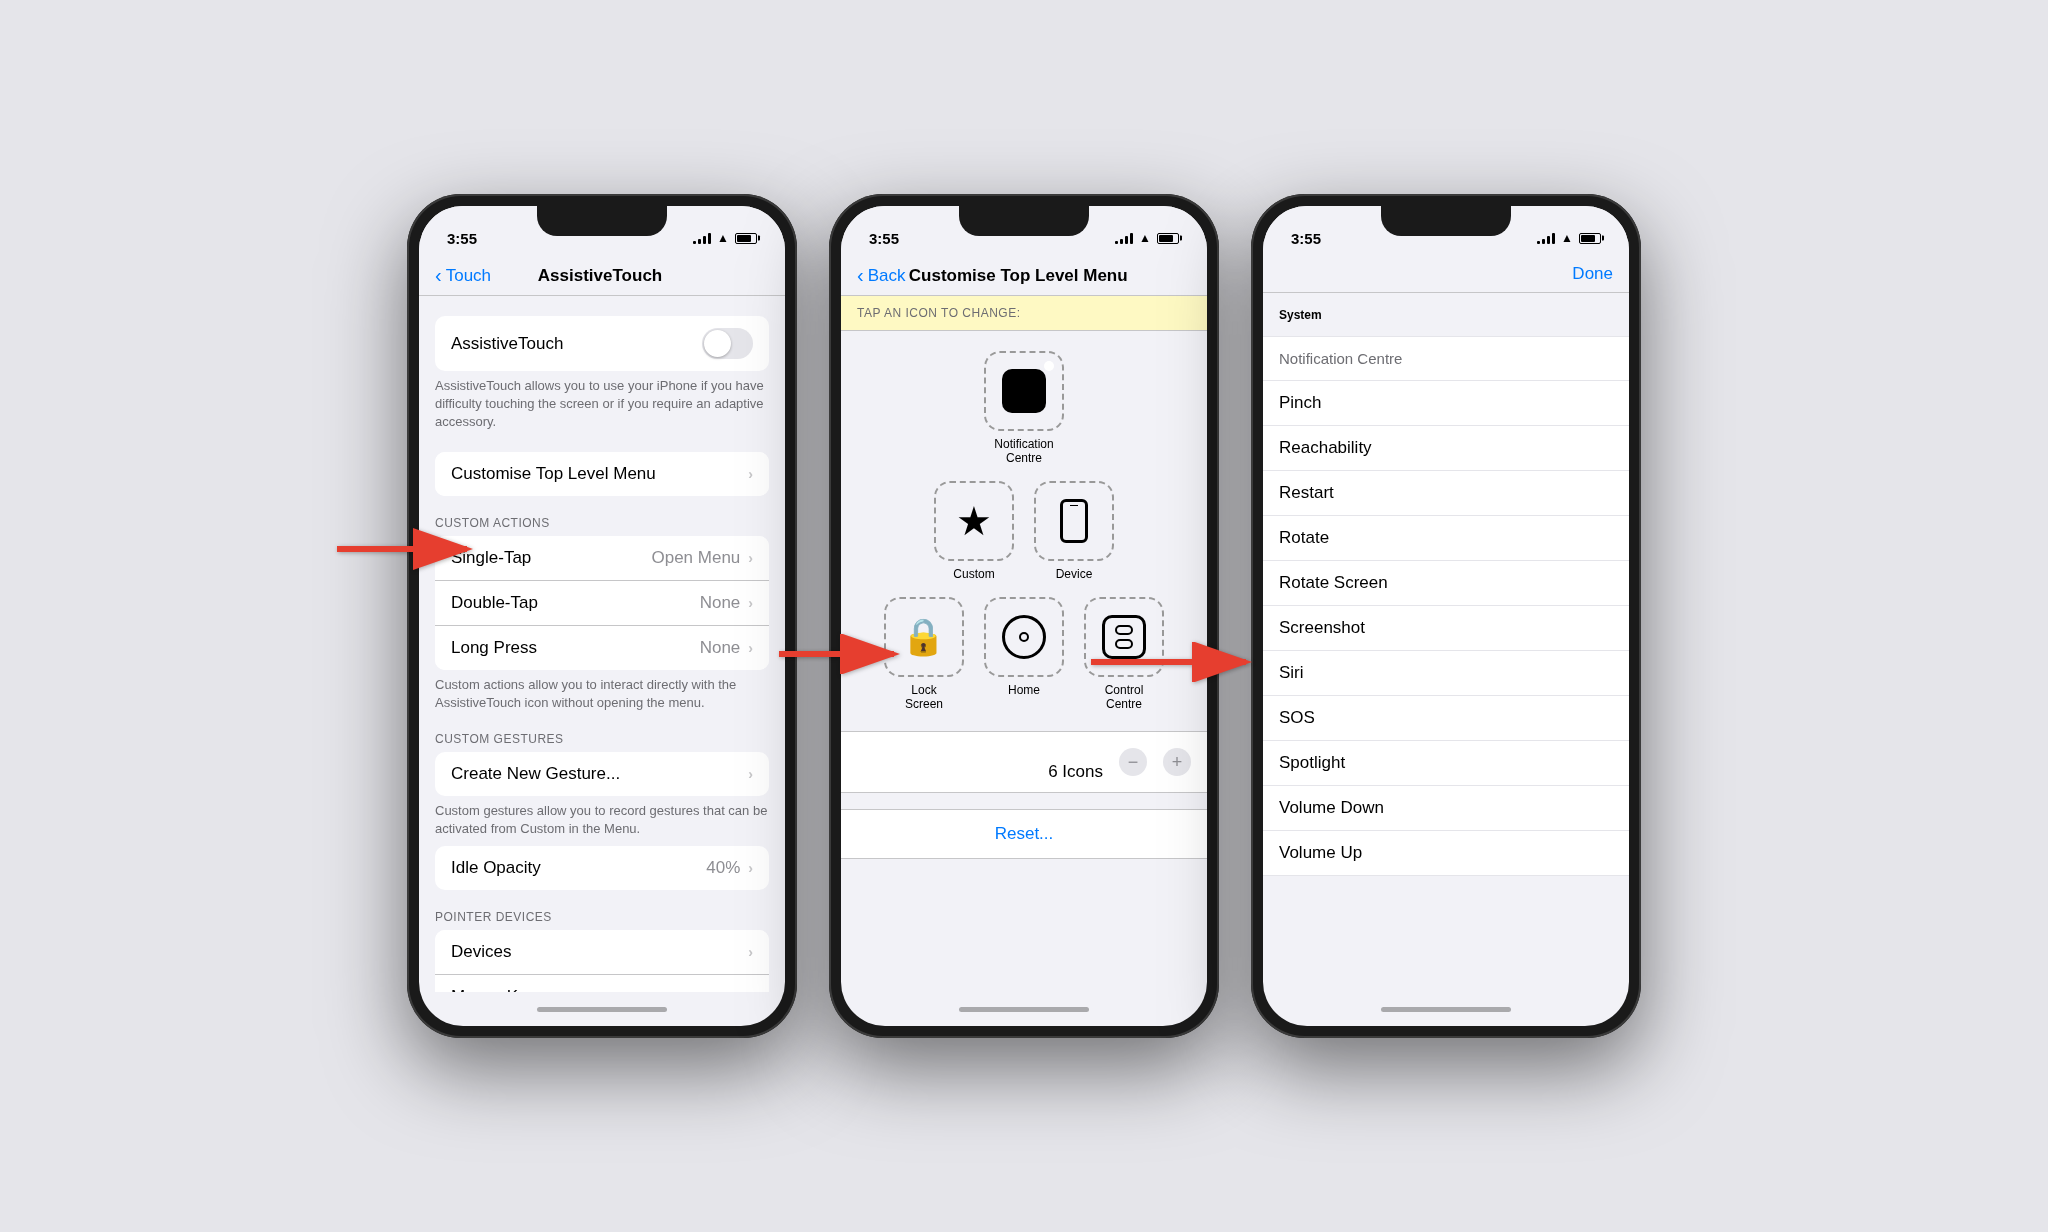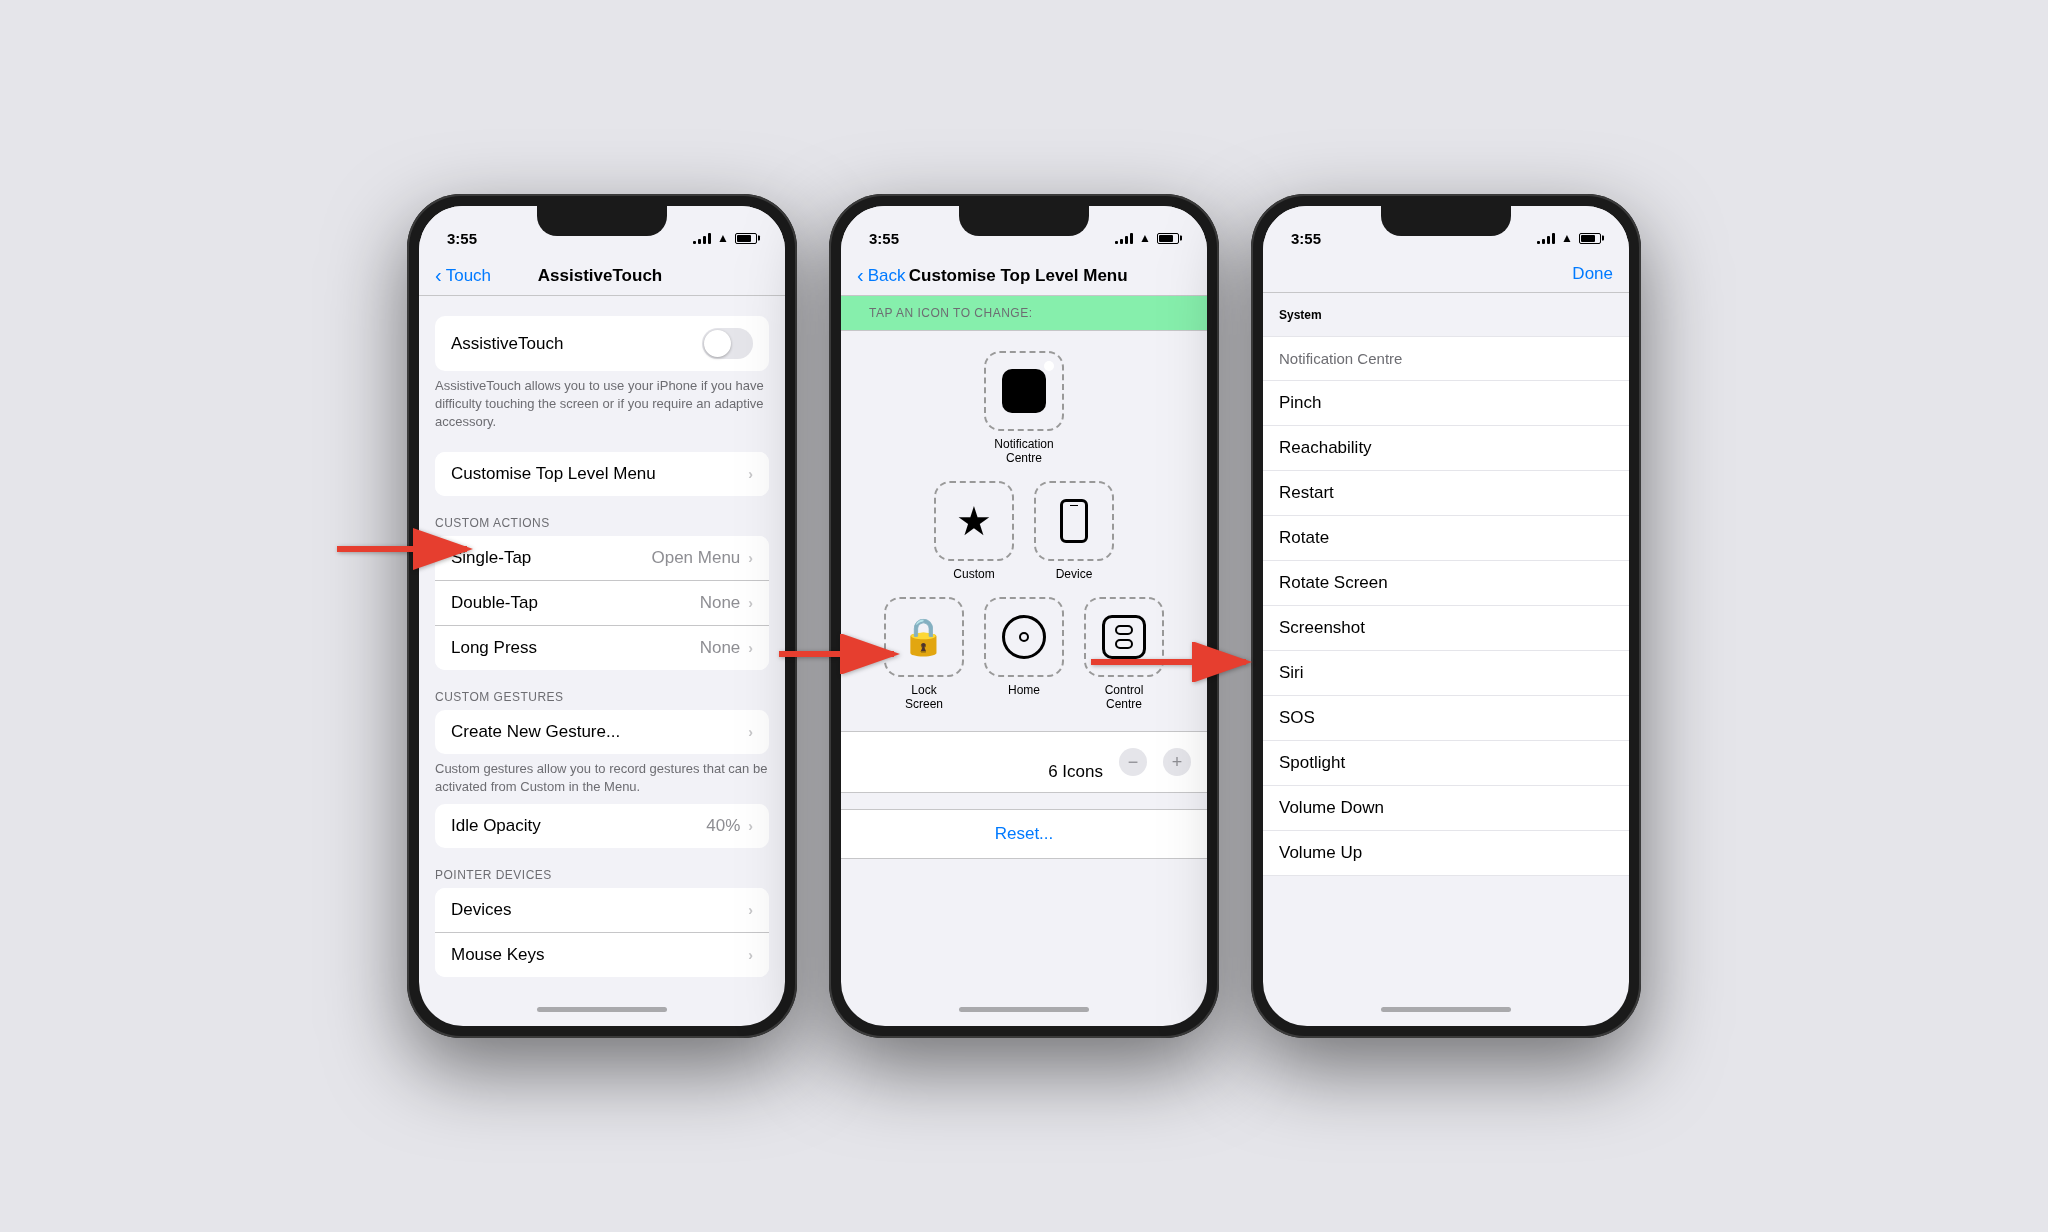--- a/index.html
+++ b/index.html
@@ -292,22 +292,22 @@
       position: relative;
     }
 
     .menu-icon-label {
       font-size: 12px;
       color: #000;
       text-align: center;
     }
 
     .tap-instruction {
-      background: #86efac;
-      padding: 10px 28px;
+      background: #fef9c3;
+      padding: 10px 16px;
       font-size: 12px;
       color: #6d6d72;
       text-transform: uppercase;
       letter-spacing: 0.5px;
       width: 100%;
       border-bottom: 0.5px solid #c6c6c8;
     }
 
     .icon-count-bar {
       background: #fff;
@@ -548,20 +548,23 @@
             <div class="settings-item">
               <span class="settings-item-label">Double-Tap</span>
               <span class="settings-item-value">None</span>
               <span class="settings-item-chevron">›</span>
             </div>
             <div class="settings-item">
               <span class="settings-item-label">Long Press</span>
               <span class="settings-item-value">None</span>
               <span class="settings-item-chevron">›</span>
             </div>
+          </div>
+          <div class="description-text" style="margin-bottom:8px">
+            Custom actions allow you to interact directly with the AssistiveTouch icon without opening the menu.
           </div>
         </div>
 
         <div class="settings-section">
           <div class="section-header">CUSTOM GESTURES</div>
           <div class="settings-group">
             <div class="settings-item">
               <span class="settings-item-label">Create New Gesture...</span>
               <span class="settings-item-chevron">›</span>
             </div>

